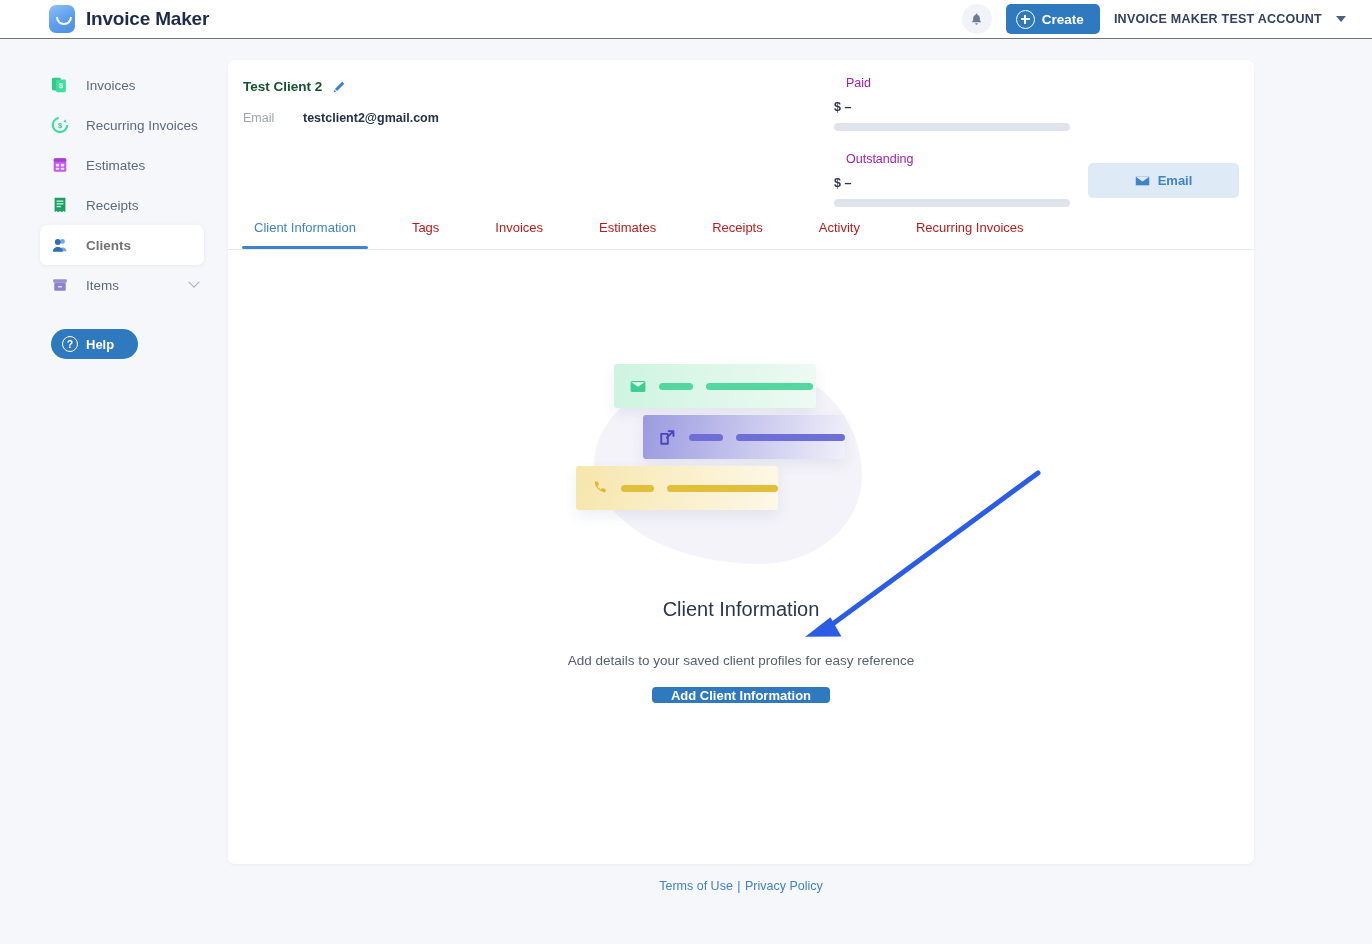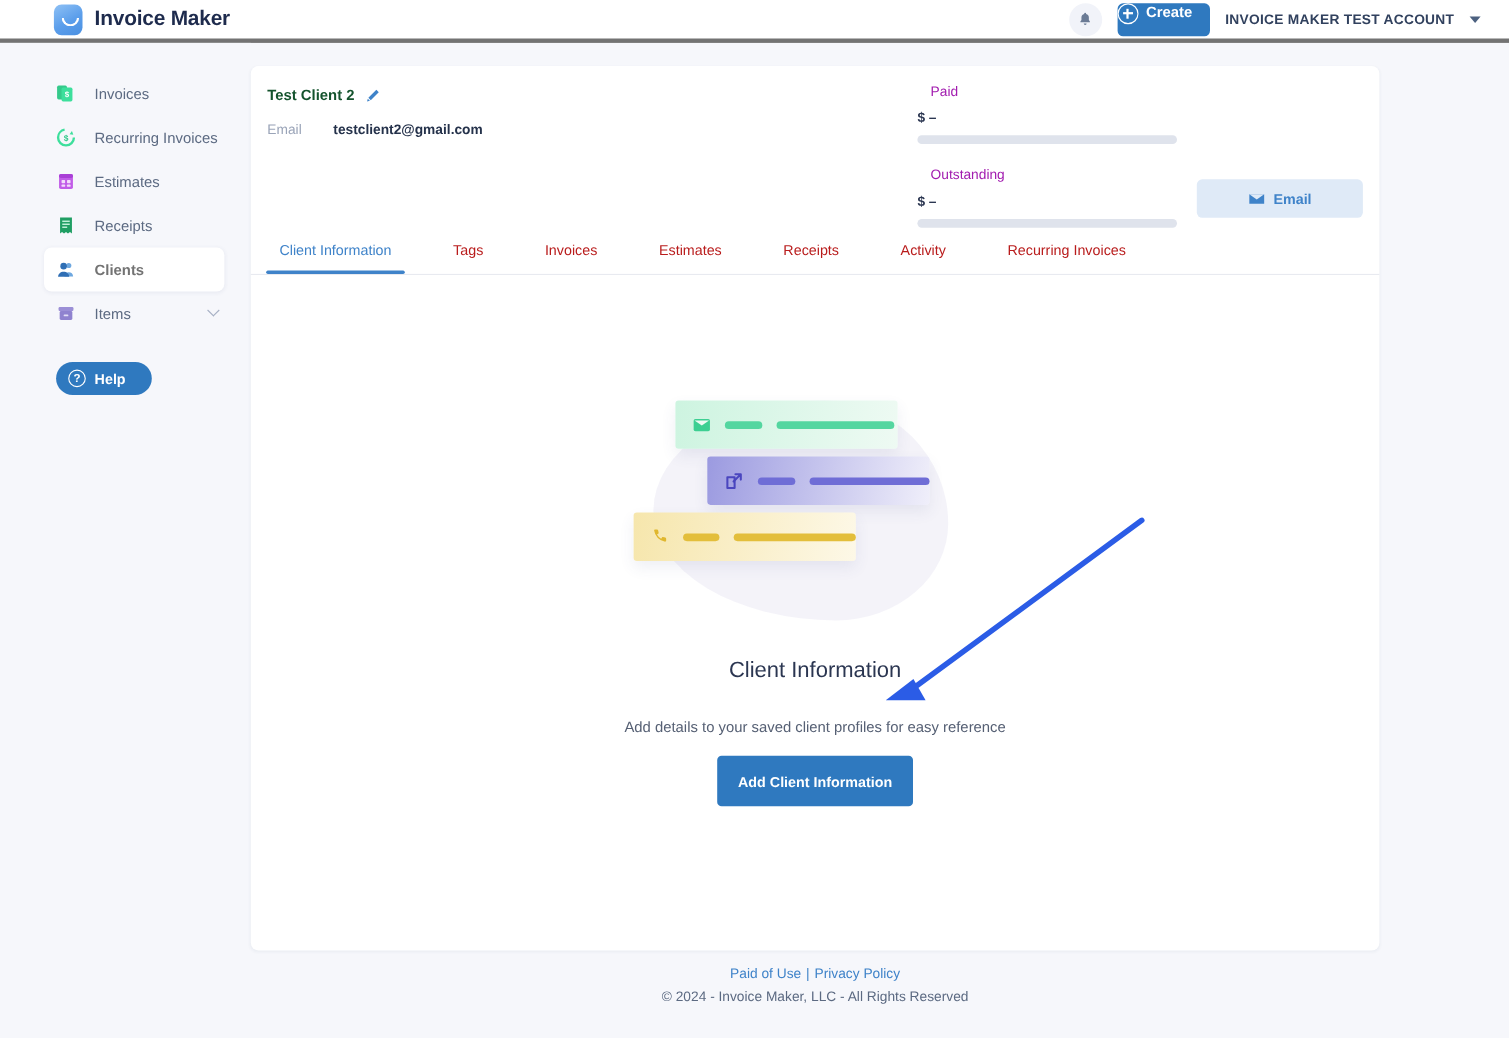--- a/index.html
+++ b/index.html
@@ -9,21 +9,21 @@
     background: #f6f7fb;
     overflow: hidden;
   }
 
   
   .topbar {
     position: absolute; top: 0; left: 0;
     width: 1372px; height: 39px;
     background: #ffffff;
     display: flex; align-items: center;
-    border-bottom: 4px solid #737373;
+    border-bottom: 1px solid #737373;
   }
   .brand { display: flex; align-items: center; margin-left: 49px; gap: 11px; }
   .brand-logo {
     width: 26px; height: 28px; border-radius: 7px;
     background: linear-gradient(150deg, #8fc1f5 0%, #5b9eeb 55%, #4a90e2 100%);
     position: relative; flex: none;
   }
   .brand-logo::after {
     content: ""; position: absolute; left: 7px; top: 12px;
     width: 12px; height: 6px;
@@ -36,23 +36,23 @@
   .top-right {
     margin-left: auto; display: flex; align-items: center; gap: 14px;
     margin-right: 26px;
   }
   .bell-wrap {
     width: 30px; height: 30px; border-radius: 50%;
     background: #f1f3f9; display: flex; align-items: center; justify-content: center;
   }
   .bell-wrap svg { display: block; }
   .create-btn {
-    height: 30px; padding: 0 16px 0 0; border-radius: 5px;
+    height: 30px; padding: 0 16px 0 10px; border-radius: 5px;
     background: #2f79bf; color: #fff; border: none;
-    display: flex; gap: 7px;
+    display: flex; align-items: center; gap: 7px;
     font-size: 13.5px; font-weight: 600; font-family: inherit; cursor: pointer;
   }
   .plus-circle {
     width: 19px; height: 19px; border-radius: 50%;
     border: 1.6px solid #ffffff; position: relative; flex: none;
   }
   .plus-circle::before, .plus-circle::after {
     content: ""; position: absolute; background: #fff;
   }
   .plus-circle::before { left: 4px; top: 7.6px; width: 9px; height: 1.8px; }
@@ -175,21 +175,21 @@
   .ibar-link .dash-l { width: 110px; }
   .ibar-phone { left: 0px;   top: 116px; width: 202px; background: linear-gradient(100deg,#f6e6ac 0%,#fdf8e7 100%); }
   .ibar-phone .dash-s, .ibar-phone .dash-l { background: #e3be3b; }
   .ibar-phone .dash-l { width: 112px; }
 
   .empty-title {
     font-size: 20px; color: #2b3651; margin-top: 28px; font-weight: 400;
   }
   .empty-sub { font-size: 13.5px; color: #566074; margin-top: 32px; }
   .add-btn {
-    margin-top: 19px; height: 46px; padding: 0 19px; border-radius: 4px;
+    margin-top: 19px; height: 16px; padding: 0 19px; border-radius: 4px;
     background: #2f79bf; color: #fff; border: none; cursor: pointer;
     font-size: 13px; font-weight: 600; font-family: inherit;
   }
 
   
   .footer {
     position: absolute; left: 228px; top: 876px; width: 1026px; text-align: center;
   }
   .footer a { color: #3f83c9; text-decoration: none; font-size: 12.5px; }
   .footer .sep { color: #3f83c9; font-size: 12.5px; }
@@ -374,25 +374,24 @@
     </div>
 
     <div class="empty-title">Client Information</div>
     <div class="empty-sub">Add details to your saved client profiles for easy reference</div>
     <button class="add-btn">Add Client Information</button>
   </div>
 </div>
 
 <div class="footer">
   <div>
-    <a href="#">Paid of Use</a>
+    <a href="#">Terms of Use</a>
     <span class="sep">|</span>
     <a href="#">Privacy Policy</a>
   </div>
-  <div class="copyright">© 2024 - Invoice Maker, LLC - All Rights Reserved</div>
 </div>
 
 <svg class="arrow-overlay">
   <g>
     <line x1="1038" y1="473" x2="834" y2="623" stroke="#2b5ce6" stroke-width="5" stroke-linecap="round"></line>
     <path d="M806 638 l36 -4 l-13 -18 z" fill="#2b5ce6" transform="rotate(6 818 630)"></path>
   </g>
 </svg>
 
 </body></html>

